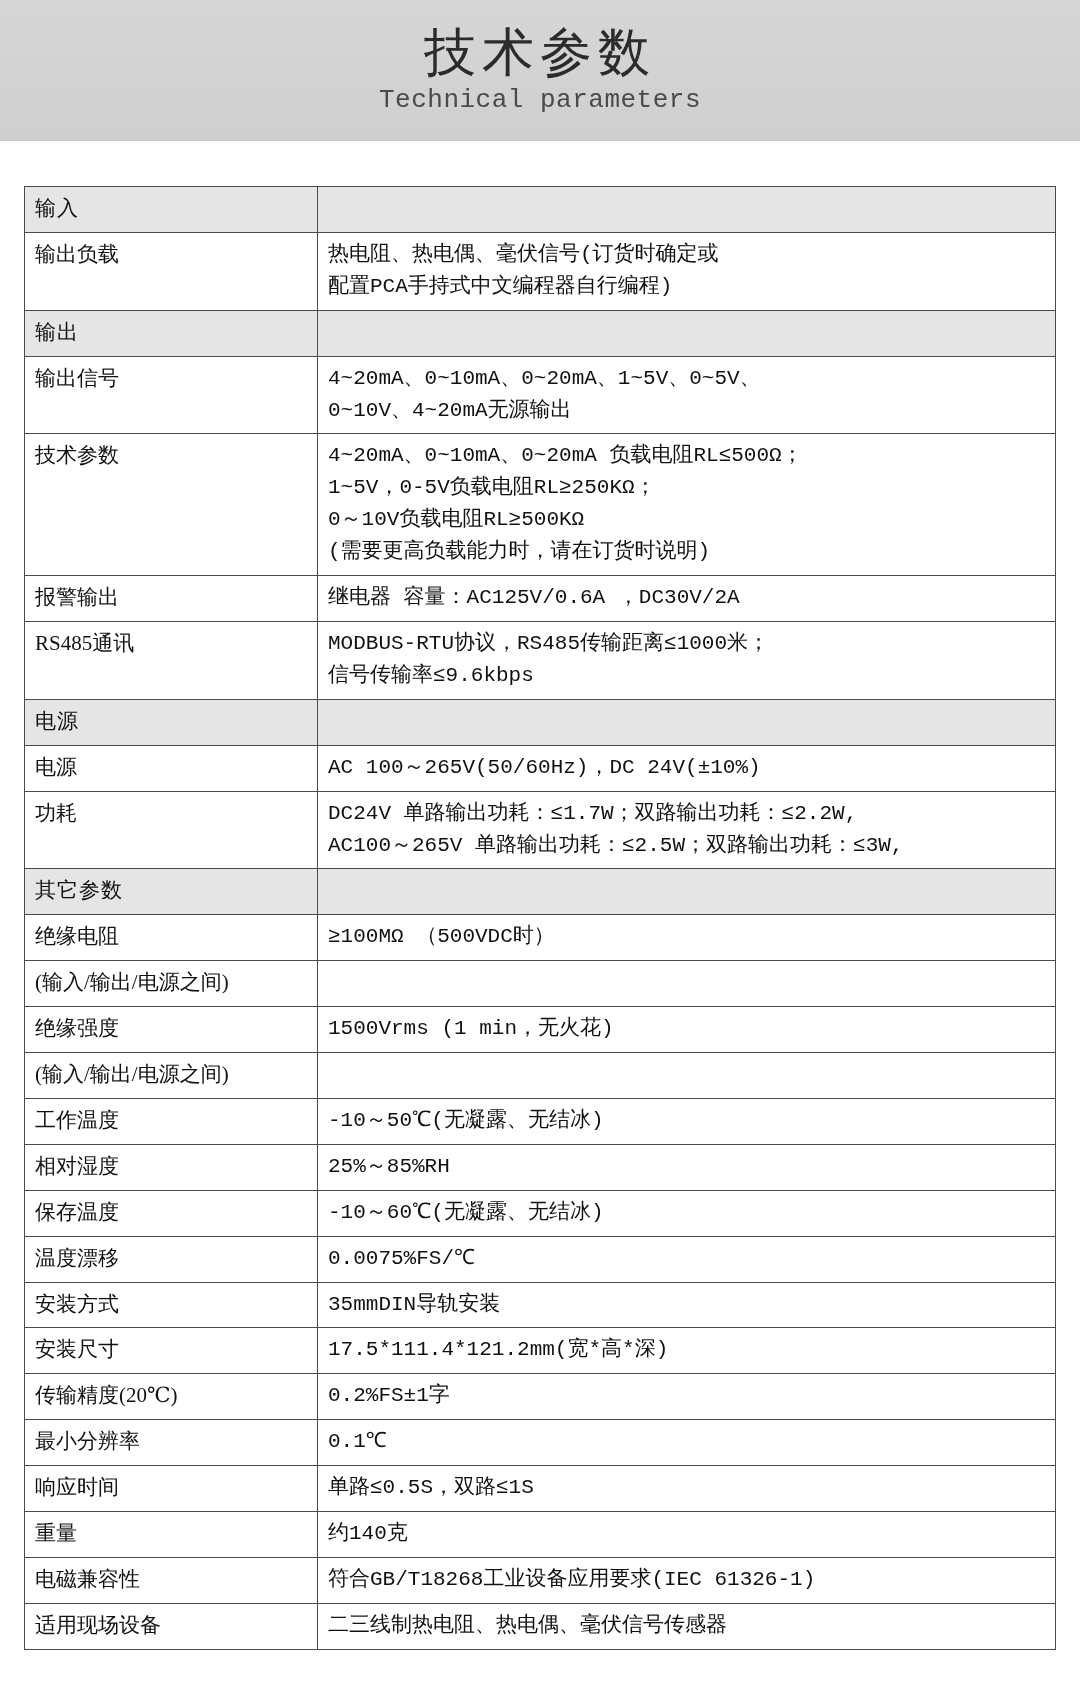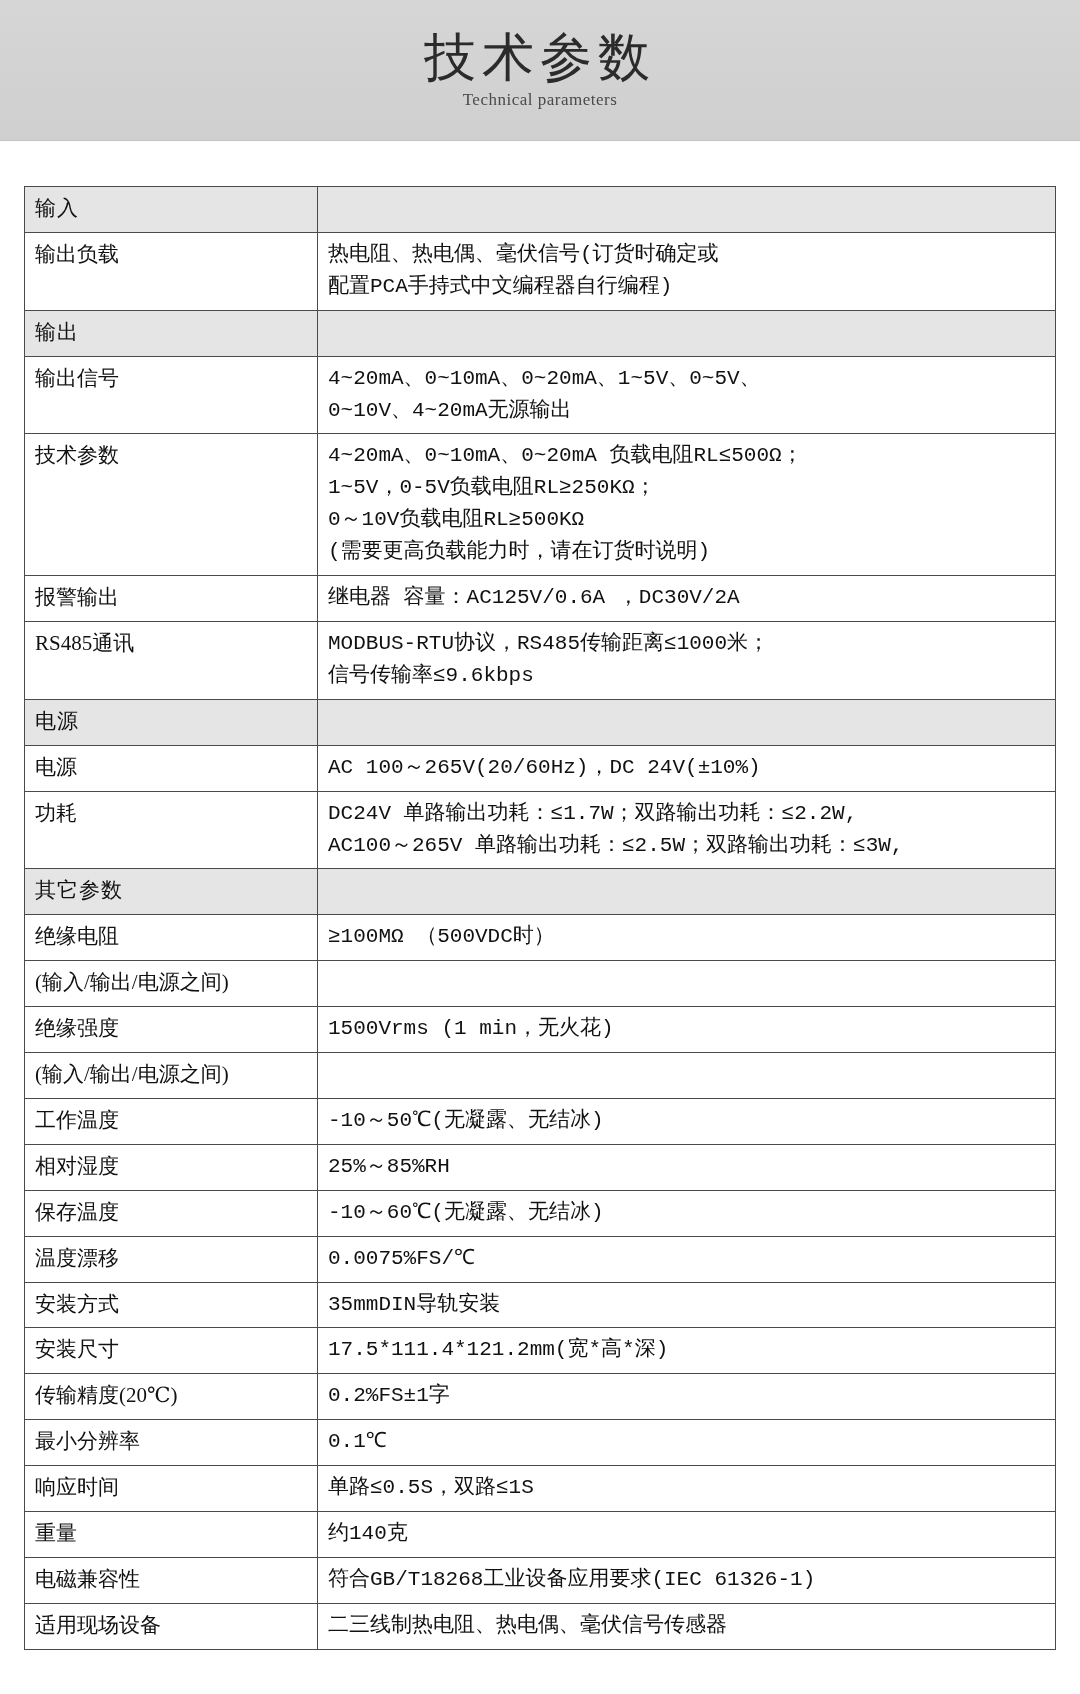--- a/index.html
+++ b/index.html
@@ -29,22 +29,22 @@
   }
   .banner-title {
     font-family: "Liberation Sans", "DejaVu Sans", sans-serif;
     font-size: 52px;
     letter-spacing: 6px;
     color: #2b2b2b;
     line-height: 1.05;
     font-weight: 400;
   }
   .banner-sub {
-    font-family: Liberation Serif, serif;
-    font-size: 17px;
+    font-family: Liberation Mono, monospace;
+    font-size: 26px;
     color: #4a4a4a;
     margin-top: 6px;
     letter-spacing: 0.5px;
   }
   
   .table-wrap {
     padding: 45px 24px 30px 24px;
   }
   table.spec {
     width: 1032px;
@@ -138,21 +138,21 @@
               <span class="line">信号传输率≤9.6kbps</span>
             </td>
           </tr>
           <tr class="section">
             <td class="label">电源</td>
             <td class="value"></td>
           </tr>
           <tr class="data">
             <td class="label">电源</td>
             <td class="value">
-              <span class="line">AC 100～265V(20/60Hz)，DC 24V(±10%)</span>
+              <span class="line">AC 100～265V(50/60Hz)，DC 24V(±10%)</span>
             </td>
           </tr>
           <tr class="data">
             <td class="label">功耗</td>
             <td class="value">
               <span class="line">DC24V 单路输出功耗：≤1.7W；双路输出功耗：≤2.2W,</span>
               <span class="line">AC100～265V 单路输出功耗：≤2.5W；双路输出功耗：≤3W,</span>
             </td>
           </tr>
           <tr class="section">

